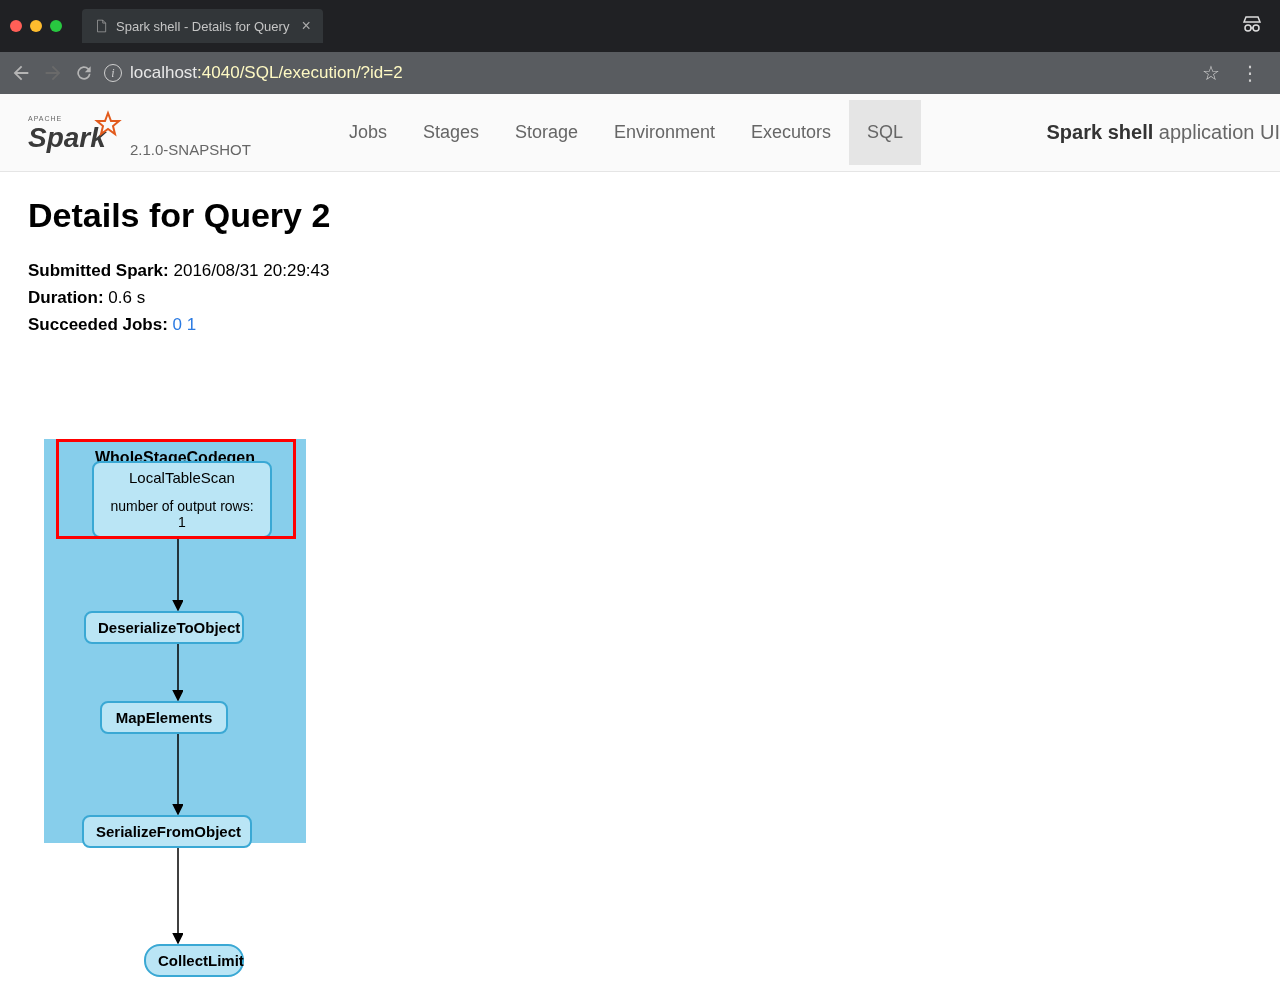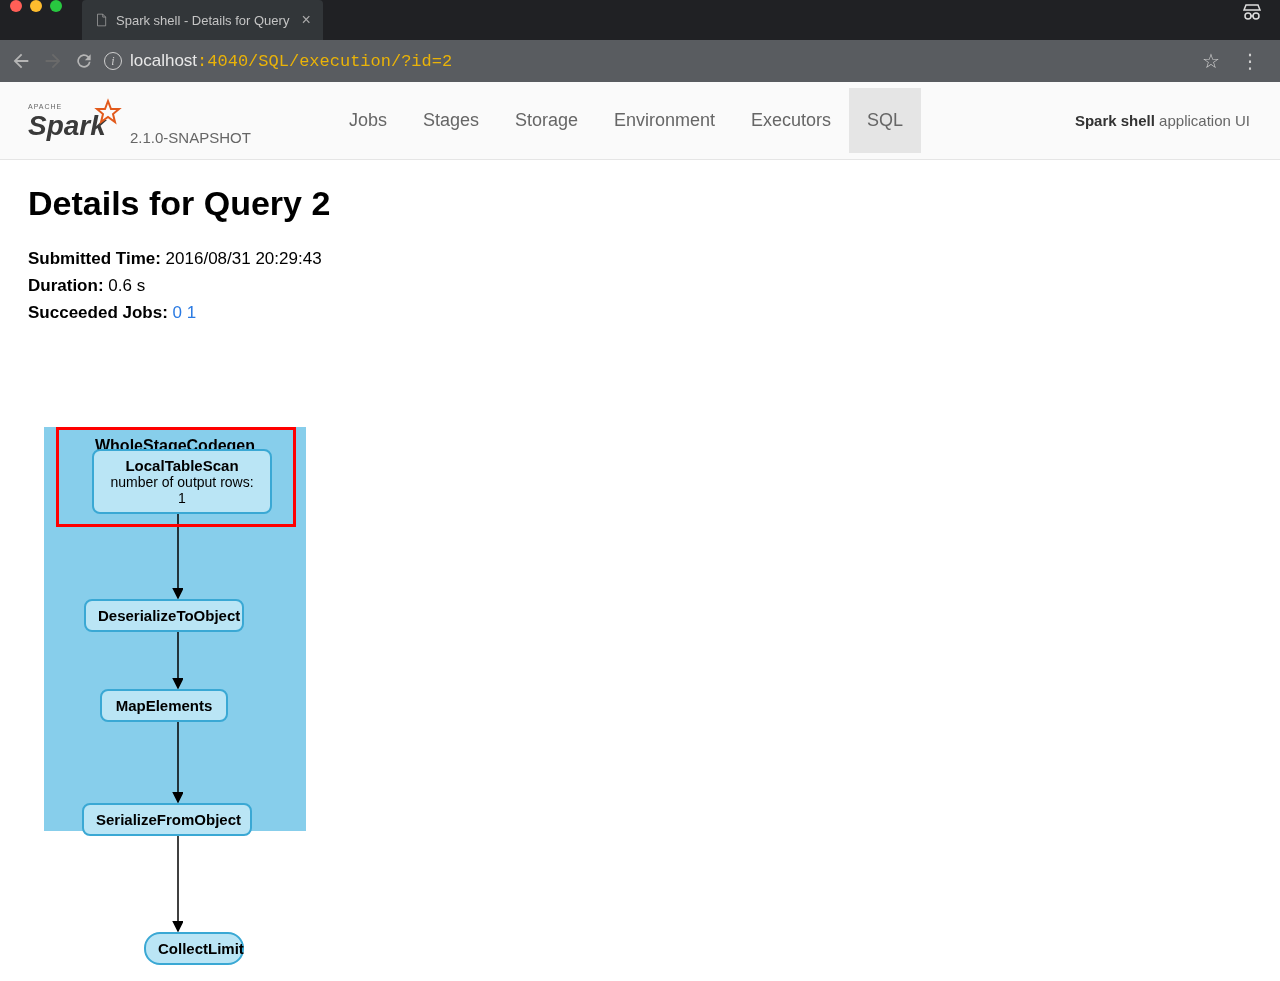--- a/index.html
+++ b/index.html
@@ -1,68 +1,68 @@
 <!DOCTYPE html>
 <html><head>
 <meta charset="utf-8">
 <style>
 * { box-sizing: border-box; margin: 0; padding: 0; }
 body { font-family: -apple-system, "Helvetica Neue", Helvetica, Arial, sans-serif; background: #fff; width: 1280px; }
 
 
 .browser-chrome { background: #202124; }
-.tab-strip { display: flex; height: 40px; padding-left: 10px; }
+.tab-strip { display: flex; align-items: center; height: 52px; padding-left: 10px; }
 .mac-dots { display: flex; gap: 8px; margin-right: 20px; }
 .dot { width: 12px; height: 12px; border-radius: 50%; }
 .dot-red { background: #ff5f57; }
 .dot-yellow { background: #febc2e; }
 .dot-green { background: #28c840; }
 .tab { display: flex; align-items: center; background: #323639; color: #c5c5c5; padding: 8px 12px; font-size: 13px; border-top-left-radius: 4px; border-top-right-radius: 4px; gap: 8px; max-width: 260px; position: relative; }
 .tab-close { color: #aaa; font-size: 16px; margin-left: 4px; }
 .file-icon { width: 14px; height: 14px; stroke: #aaa; fill: none; stroke-width: 1.2; }
 .incognito { margin-left: auto; margin-right: 16px; color: #ccc; }
 
 .addr-bar { display: flex; align-items: center; background: #595c60; height: 42px; padding: 0 10px; gap: 10px; }
 .nav-arrow { width: 22px; height: 22px; fill: #b5b5b5; }
 .nav-arrow.disabled { fill: #6a6a6a; }
 .reload { width: 20px; height: 20px; fill: #b5b5b5; }
 .url-box { flex: 1; display: flex; align-items: center; background: #595c60; color: #bbb; font-size: 17px; gap: 8px; }
 .info-icon { width: 18px; height: 18px; border: 1.5px solid #cfcfcf; border-radius: 50%; display: flex; align-items: center; justify-content: center; color: #cfcfcf; font-size: 12px; font-style: italic; font-family: serif; }
 .url-host { color: #e8e8e8; }
-.url-path { color: #eab308; font-family: Liberation Mono, monospace; }
+.url-path { color: #fef9c3; }
 .star { margin-left: auto; color: #cfcfcf; font-size: 20px; }
 .kebab { color: #cfcfcf; font-size: 20px; margin: 0 10px; }
 
 
 .spark-header { display: flex; align-items: center; background: #fafafa; border-bottom: 1px solid #e5e5e5; height: 78px; }
 .logo-wrap { display: flex; align-items: baseline; padding-left: 28px; padding-right: 20px;}
 .logo-version { color: #666; font-size: 15px; margin-left: 6px; text-align: center; }
 .nav-tabs { display: flex; margin-left: 60px; }
 .nav-tab { padding: 22px 18px; color: #666; font-size: 18px; text-decoration: none; }
 .nav-tab.active { background: #e5e5e5; }
-.app-label { margin-left: auto; padding-right: 30px; font-size: 15px; color: #666; }
+.app-label { margin-left: auto; font-size: 20px; color: #666; }
 .app-label strong { color: #333; font-weight: 600; }
 
 
 .content { padding: 24px 28px; }
 h1 { font-size: 34px; font-weight: 700; margin-bottom: 22px; }
 .meta { font-size: 17px; line-height: 1.6; margin-bottom: 14px; }
 .meta strong { font-weight: 700; }
 .meta a { color: #2a7ae2; text-decoration: none; }
 
 
 .plan-container { position: relative; width: 340px; }
 .red-box { position: absolute; left: 28px; top: 0; width: 240px; height: 100px; border: 3px solid red; z-index: 5; }
 .stage-box { position: relative; background: #87CEEB; margin-top: 100px; width: 262px; height: 404px; margin-left: 16px; }
 .stage-title { text-align: center; font-weight: 700; padding-top: 10px; font-size: 16px; }
 .stage-sub { text-align: center; font-size: 14px; color: #111; }
 
 .node { position: absolute; background: #bae5f5; border: 2px solid #3aa8d4; border-radius: 8px; text-align: center; font-size: 15px; padding: 6px 12px; z-index: 3; }
 .node-lts { left: 64px; top: 22px; width: 180px; }
-.node-lts .title { font-weight: 700; margin-bottom: 0; }
+.node-lts .title { font-weight: 400; margin-bottom: 12px; }
 .node-lts .sub { font-size: 14px; }
 .node-dto { left: 56px; top: 172px; width: 160px; font-weight: 700;}
 .node-map { left: 72px; top: 262px; width: 128px; font-weight: 700;}
 .node-sfo { left: 54px; top: 376px; width: 170px; font-weight: 700;}
 .node-cl { left: 116px; top: 505px; width: 100px; font-weight: 700; border-radius: 16px;}
 
 
 .plan-svg { position: absolute; left: 0; top: 0; pointer-events: none; }
 
 svg.arrow-line { stroke: #000; stroke-width: 1.5; fill: #000; }
@@ -131,21 +131,21 @@
   </div>
   <div class="app-label">
     <strong>Spark shell</strong>
     <span>application UI</span>
   </div>
 </div>
 
 <div class="content">
   <h1>Details for Query 2</h1>
   <div class="meta">
-    <div><strong>Submitted Time:</strong> <span>2016/08/31 20:29:43</span></div>
+    <div><strong>Submitted Spark:</strong> <span>2016/08/31 20:29:43</span></div>
     <div><strong>Duration:</strong> <span>0.6 s</span></div>
     <div><strong>Succeeded Jobs:</strong> <a>0</a> <a>1</a></div>
   </div>
 
   <div class="plan-container" style="height:560px;">
     <div class="red-box"></div>
 
     <div class="node node-lts">
       <div class="title">LocalTableScan</div>
       <div class="sub">number of output rows: 1</div>

